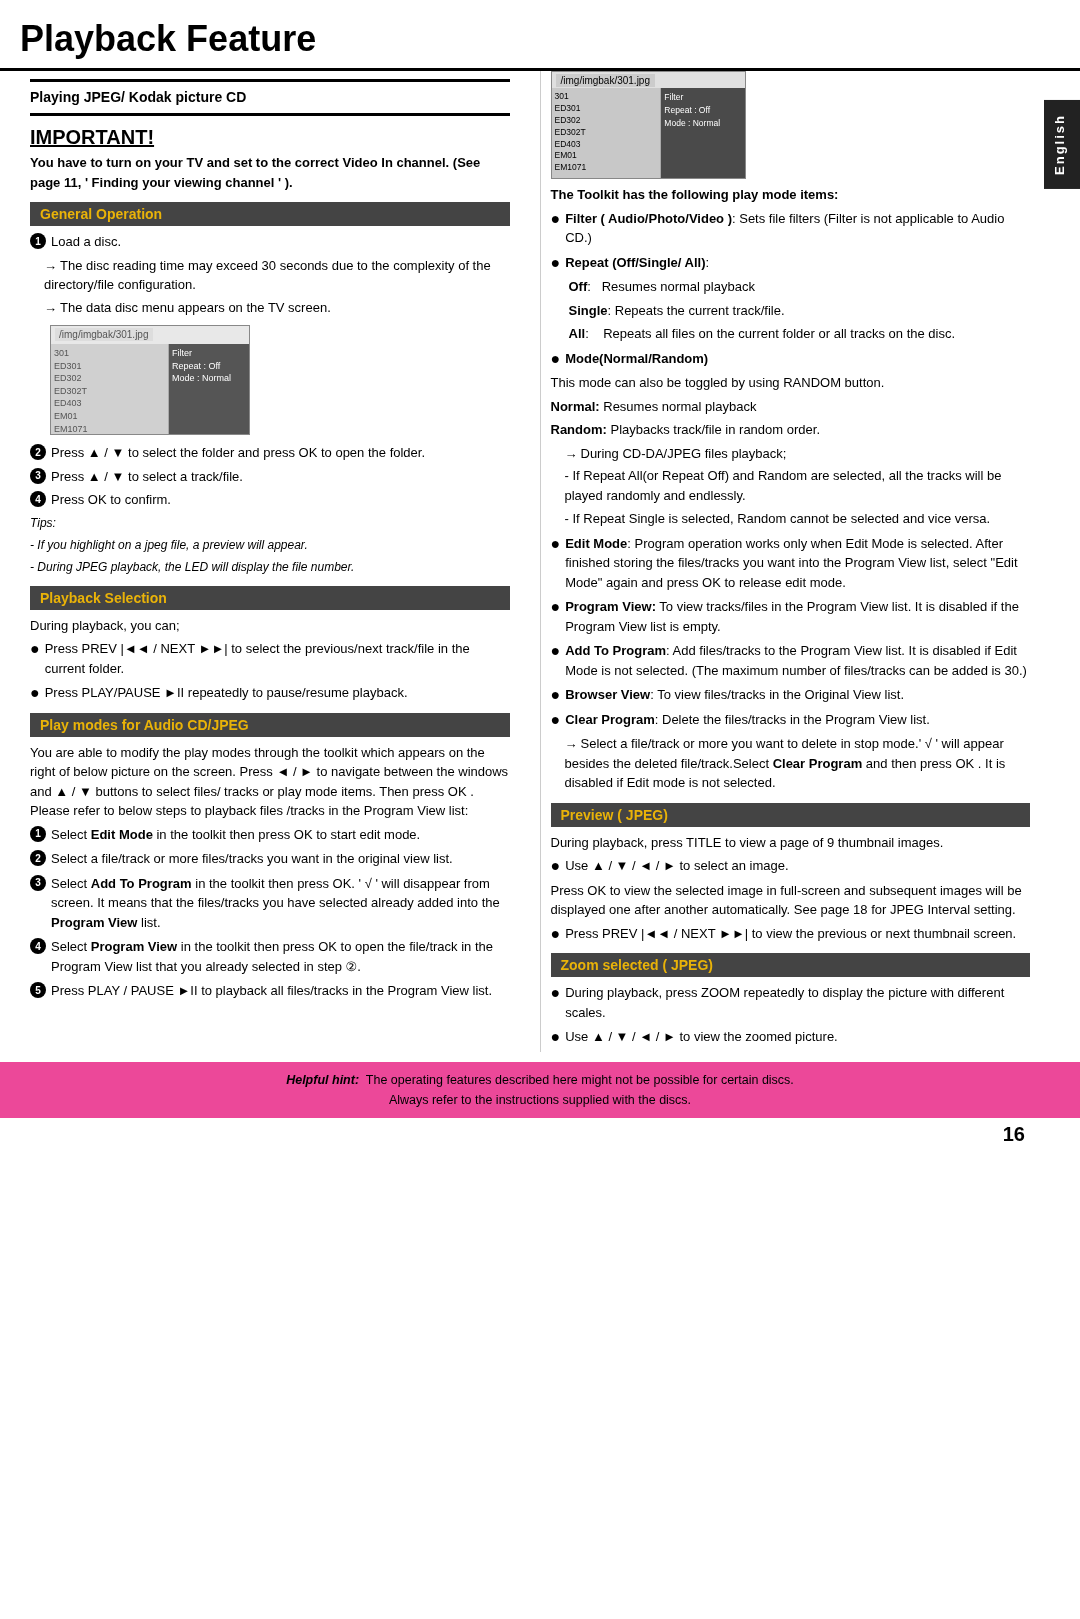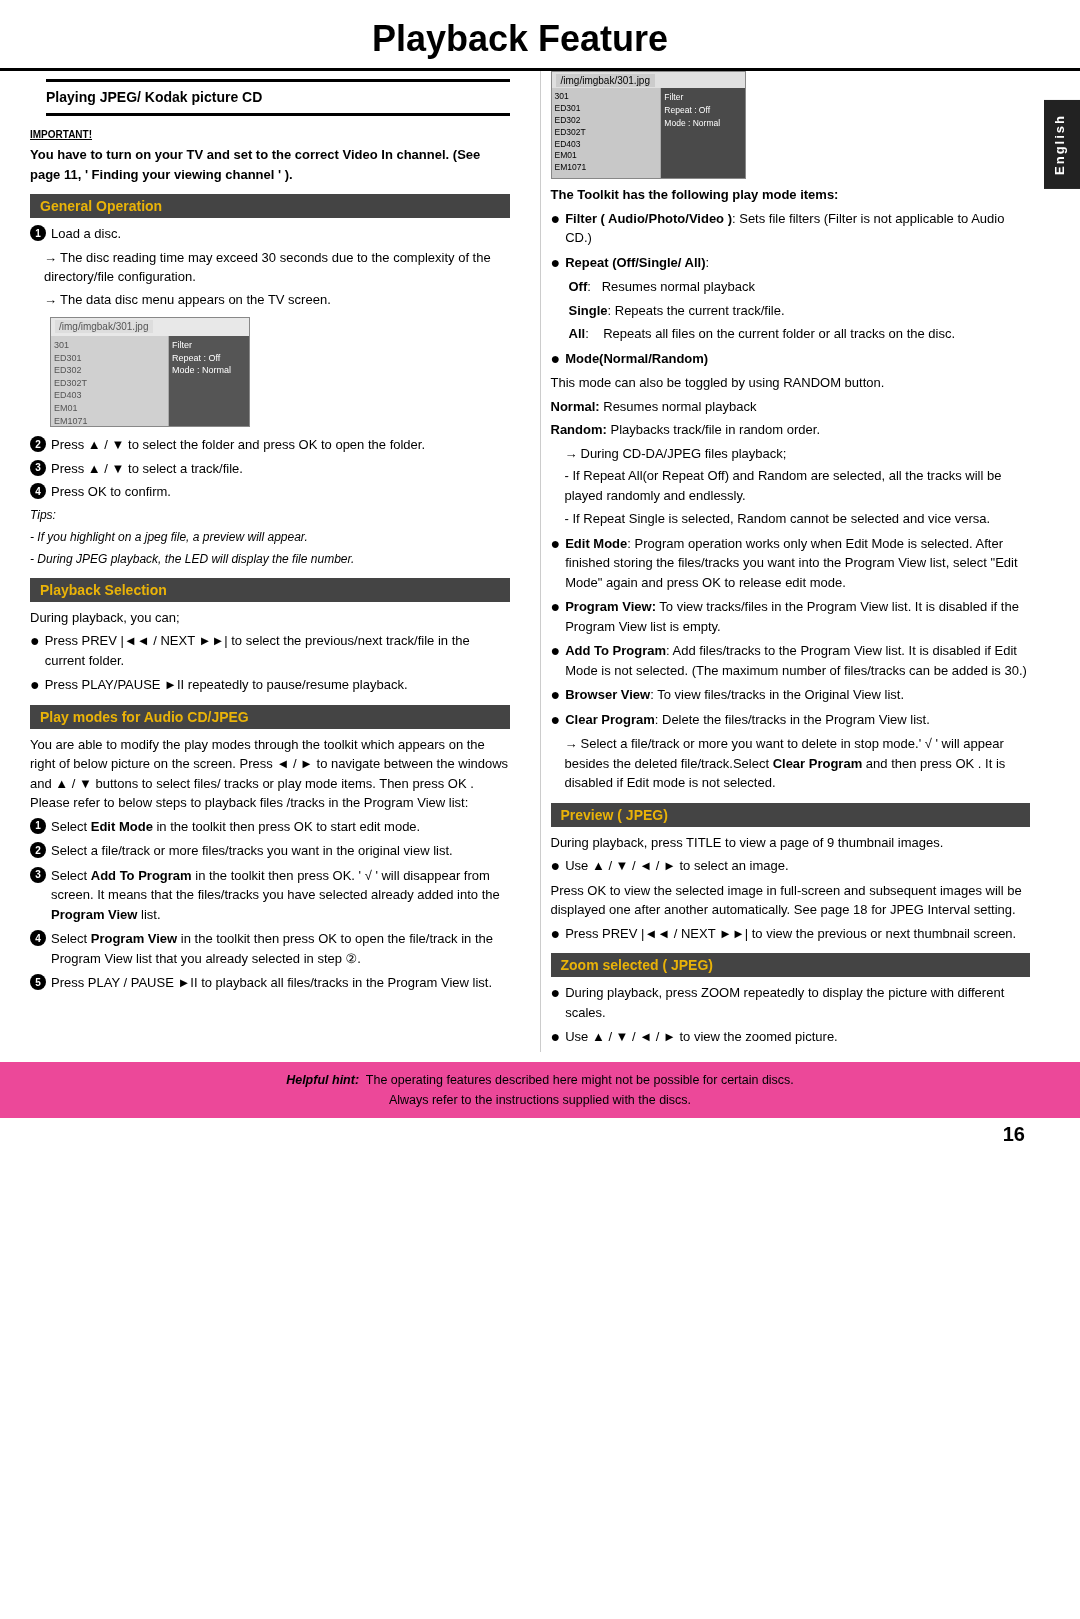--- a/index.html
+++ b/index.html
@@ -8,21 +8,21 @@
       min-height: 1619px;
       background: #fff;
       font-family: Arial, Helvetica, sans-serif;
       font-size: 13px;
       color: #000;
       position: relative;
     }
 
     
     .page-title-bar {
-      text-align: center;
+      text-align: left;
       padding: 18px 60px 8px 20px;
       border-bottom: 3px solid #000;
     }
     .page-title-bar h1 {
       font-size: 36px;
       font-weight: bold;
       color: #000;
     }
 
     
@@ -71,21 +71,21 @@
       margin: 10px 0 6px 0;
     }
 
     
     .important-block {
       margin: 10px 0;
       border-left: none;
     }
     .important-block .important-label {
       font-weight: bold;
-      font-size: 10px;
+      font-size: 20px;
       text-decoration: underline;
     }
     .important-block p {
       font-weight: bold;
       font-size: 13px;
       margin-top: 4px;
       line-height: 1.5;
     }
 
     
@@ -208,21 +208,21 @@
 
     
     .page-number {
       text-align: right;
       padding: 5px 55px 8px 0;
       font-size: 20px;
       font-weight: bold;
     }
 
     .playing-header {
-      margin: 8px 0 0 16px;
+      margin: 8px 0 0 0;
       font-size: 14px;
       font-weight: bold;
       border-top: 3px solid #000;
       border-bottom: 3px solid #000;
       padding: 5px 0;
     }
 
     .right-top-img {
       width: 195px;
       height: 108px;

